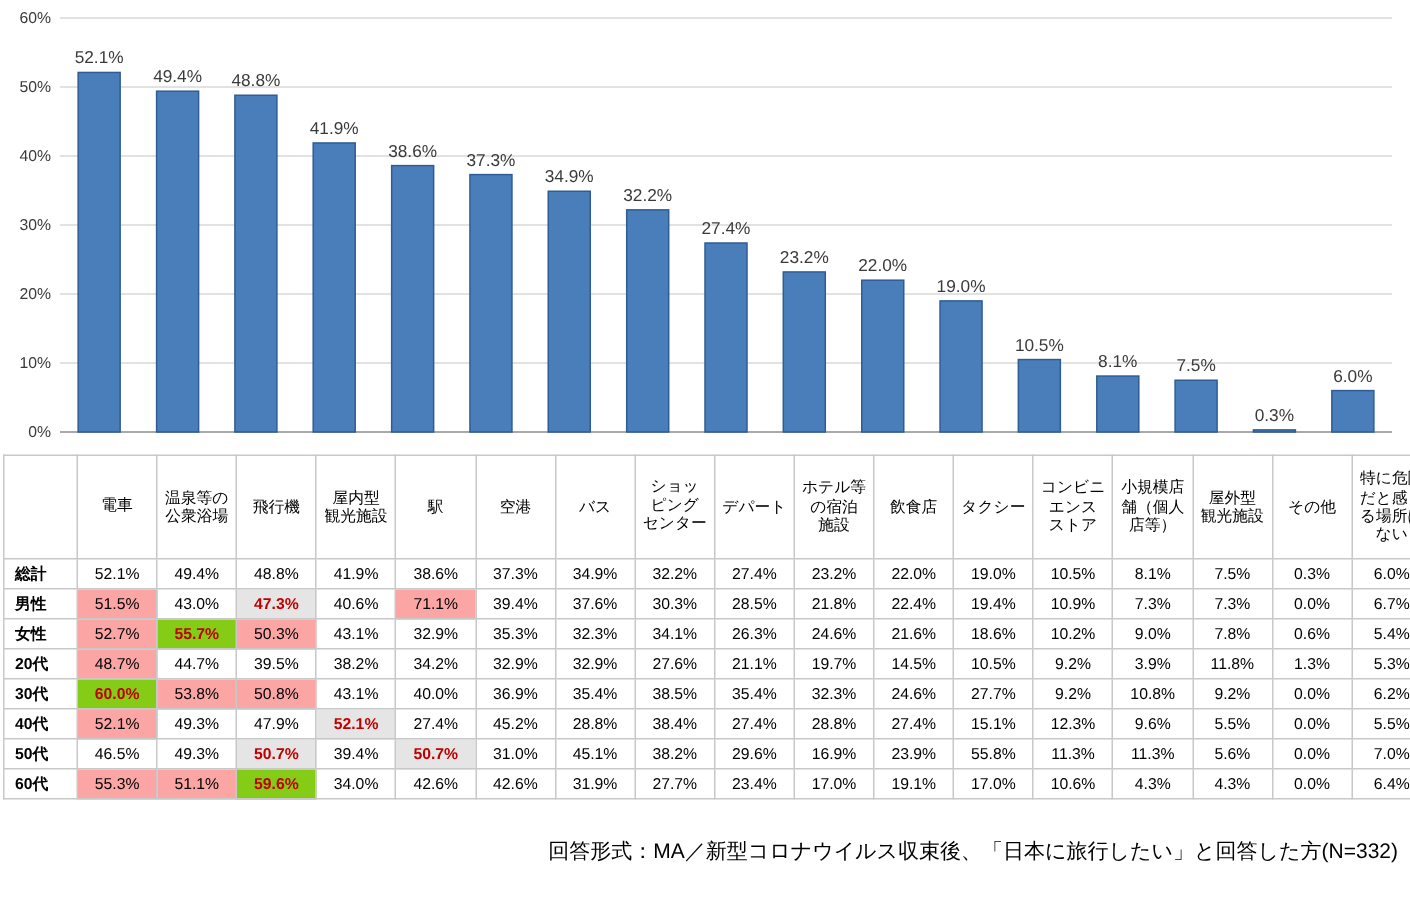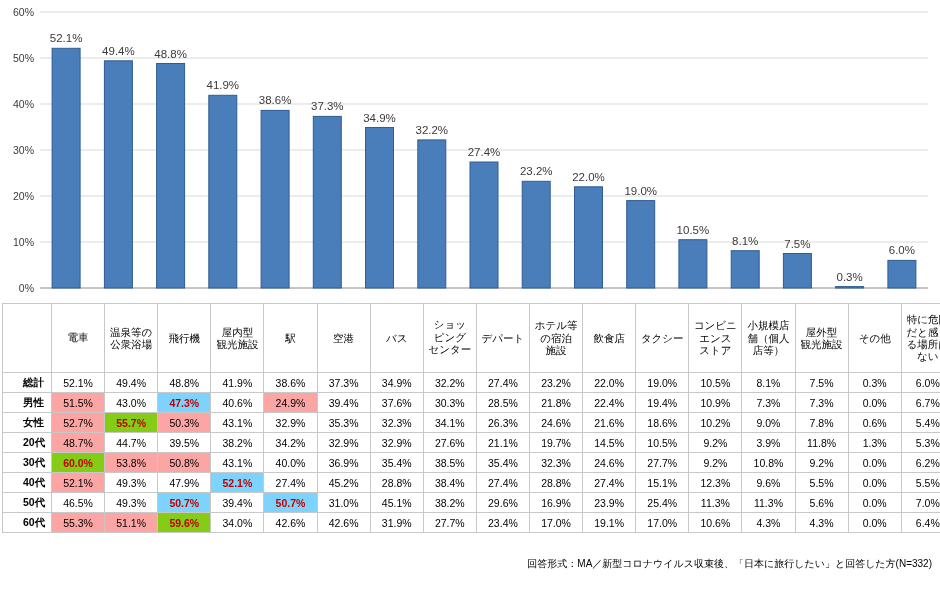--- a/index.html
+++ b/index.html
@@ -83,35 +83,35 @@
     line-height: 1.18;
     color: #000;
   }
   tbody td {
     height: 17px;
     font-size: 10.5px;
   }
   td.rowhead {
     font-weight: bold;
     text-align: left;
-    padding-left: 20px;
+    padding-left: 7px;
     font-size: 10.5px;
   }
   td.hl1 { background: #fca5a5; }
-  td.hl2 { background: #7dd3fc; }
+  td.hl2 { background: #e5e5e5; }
   td.hl3 { background: #84cc16; }
   td.hlred { color: #c00000; font-weight: bold; }
 
   
   #notes {
     position: absolute;
     right: 8px;
     top: 556px;
     text-align: left;
-    font-size: 10px;
+    font-size: 14px;
     line-height: 1.65;
     color: #000;
   }
   #notes .note-line { display: block; }
 </style>
 </head>
 <body>
 
 <div id="root">
 
@@ -212,21 +212,21 @@
             <td>7.5%</td>
             <td>0.3%</td>
             <td>6.0%</td>
           </tr>
           <tr>
             <td class="rowhead">男性</td>
             <td class="hl1">51.5%</td>
             <td>43.0%</td>
             <td class="hl2 hlred">47.3%</td>
             <td>40.6%</td>
-            <td class="hl1">24.9%</td>
+            <td class="hl1">71.1%</td>
             <td>39.4%</td>
             <td>37.6%</td>
             <td>30.3%</td>
             <td>28.5%</td>
             <td>21.8%</td>
             <td>22.4%</td>
             <td>19.4%</td>
             <td>10.9%</td>
             <td>7.3%</td>
             <td>7.3%</td>
@@ -319,21 +319,21 @@
             <td>49.3%</td>
             <td class="hl2 hlred">50.7%</td>
             <td>39.4%</td>
             <td class="hl2 hlred">50.7%</td>
             <td>31.0%</td>
             <td>45.1%</td>
             <td>38.2%</td>
             <td>29.6%</td>
             <td>16.9%</td>
             <td>23.9%</td>
-            <td>25.4%</td>
+            <td>55.8%</td>
             <td>11.3%</td>
             <td>11.3%</td>
             <td>5.6%</td>
             <td>0.0%</td>
             <td>7.0%</td>
           </tr>
           <tr>
             <td class="rowhead">60代</td>
             <td class="hl1">55.3%</td>
             <td class="hl1">51.1%</td>

